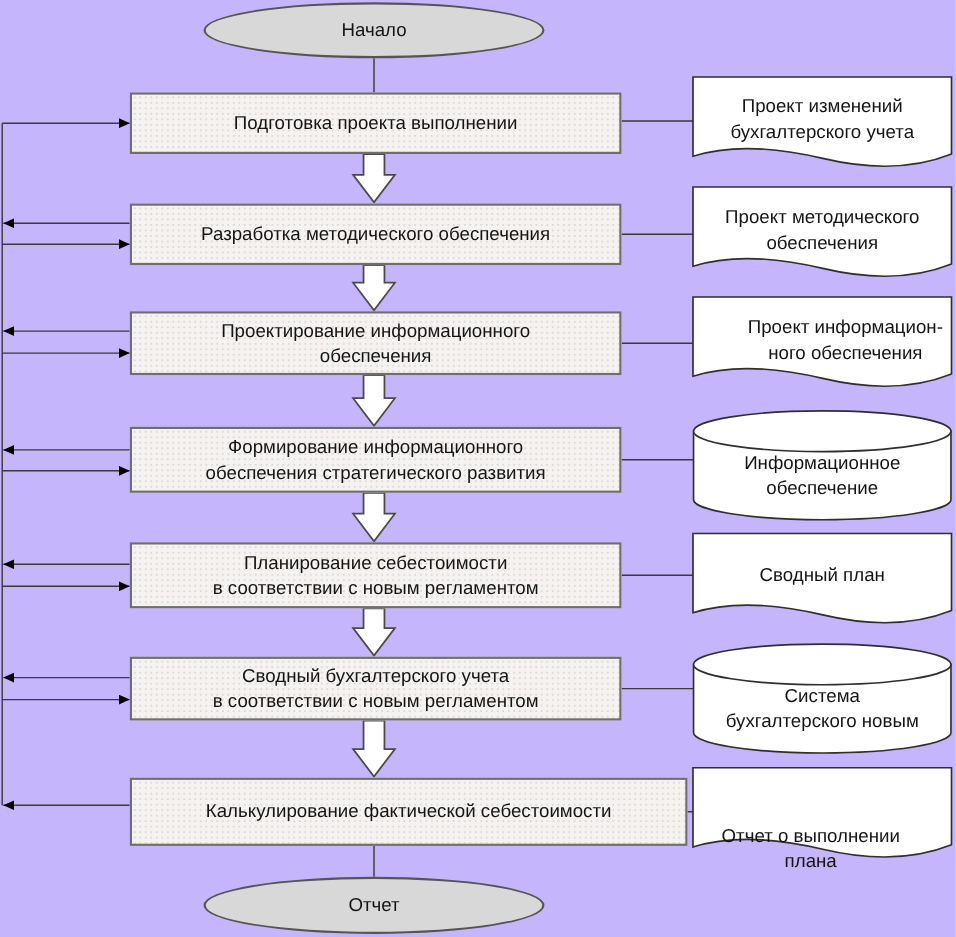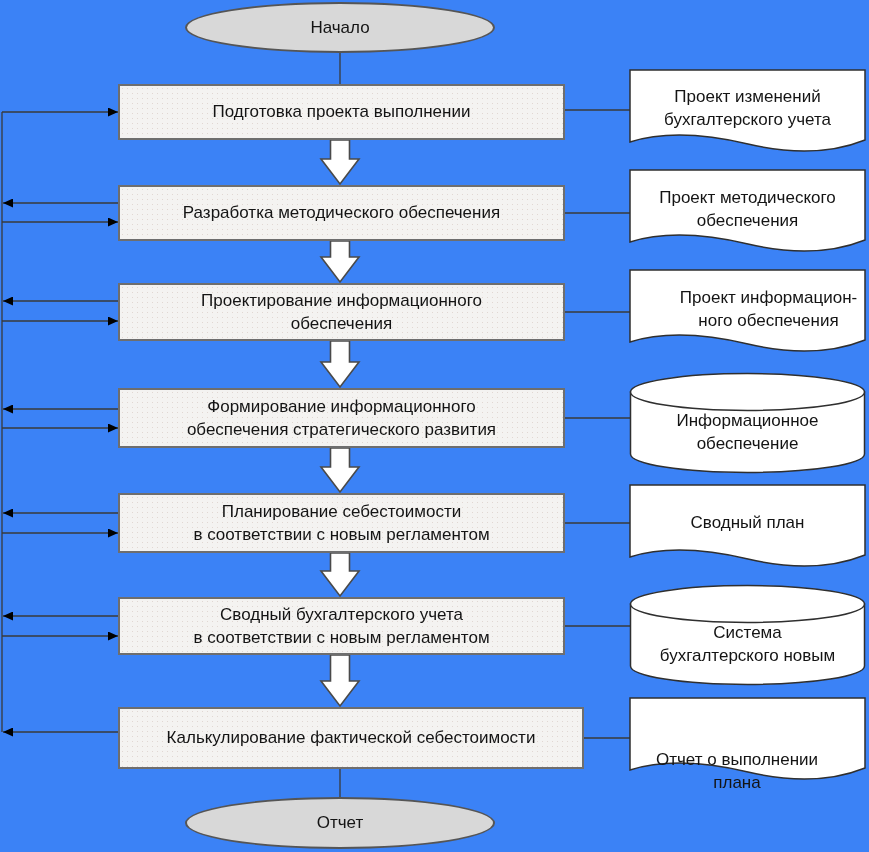--- a/index.html
+++ b/index.html
@@ -1,17 +1,17 @@
 <!DOCTYPE html>
 <html><head>
 <meta charset="utf-8">
 <style>
   html,body{margin:0;padding:0;background:#ffffff;}
   .canvas{
-    position:relative;width:869px;height:852px;background:#3b82f6;
+    position:relative;width:869px;height:852px;background:#c4b5fd;
     font-family:"Liberation Sans", sans-serif;color:#141414;overflow:hidden;
   }
   .layer{position:absolute;left:0;top:0;}
   .node{
     position:absolute;display:flex;align-items:center;justify-content:center;
     text-align:center;font-size:17px;line-height:1.38;white-space:pre-line;
     box-sizing:border-box;
   }
   .process{
     background-color:#f4f3f1;
@@ -109,21 +109,21 @@
   <div class="node process" style="left:118px;top:84px;width:447px;height:56px">Подготовка проекта выполнении</div>
   <div class="node process" style="left:118px;top:185px;width:447px;height:56px">Разработка методического обеспечения</div>
   <div class="node process" style="left:118px;top:283px;width:447px;height:58px">Проектирование информационного
 обеспечения</div>
   <div class="node process" style="left:118px;top:388px;width:447px;height:60px">Формирование информационного
 обеспечения стратегического развития</div>
   <div class="node process" style="left:118px;top:493px;width:447px;height:60px">Планирование себестоимости
 в соответствии с новым регламентом</div>
   <div class="node process" style="left:118px;top:597px;width:447px;height:58px">Сводный бухгалтерского учета
 в соответствии с новым регламентом</div>
-  <div class="node process" style="left:118px;top:707px;width:466px;height:62px">Калькулирование фактической себестоимости</div>
+  <div class="node process" style="left:118px;top:707px;width:507px;height:62px">Калькулирование фактической себестоимости</div>
 
   <div class="artifact-label" style="left:632px;top:78px;width:231px;height:60px">Проект изменений
 бухгалтерского учета</div>
   <div class="artifact-label" style="left:632px;top:179px;width:231px;height:60px">Проект методического
 обеспечения</div>
   <div class="artifact-label" style="left:632px;top:279px;width:273px;height:60px">Проект информацион-
 ного обеспечения</div>
   <div class="artifact-label" style="left:632px;top:402px;width:231px;height:60px">Информационное
 обеспечение</div>
   <div class="artifact-label" style="left:632px;top:493px;width:231px;height:60px">Сводный план</div>

